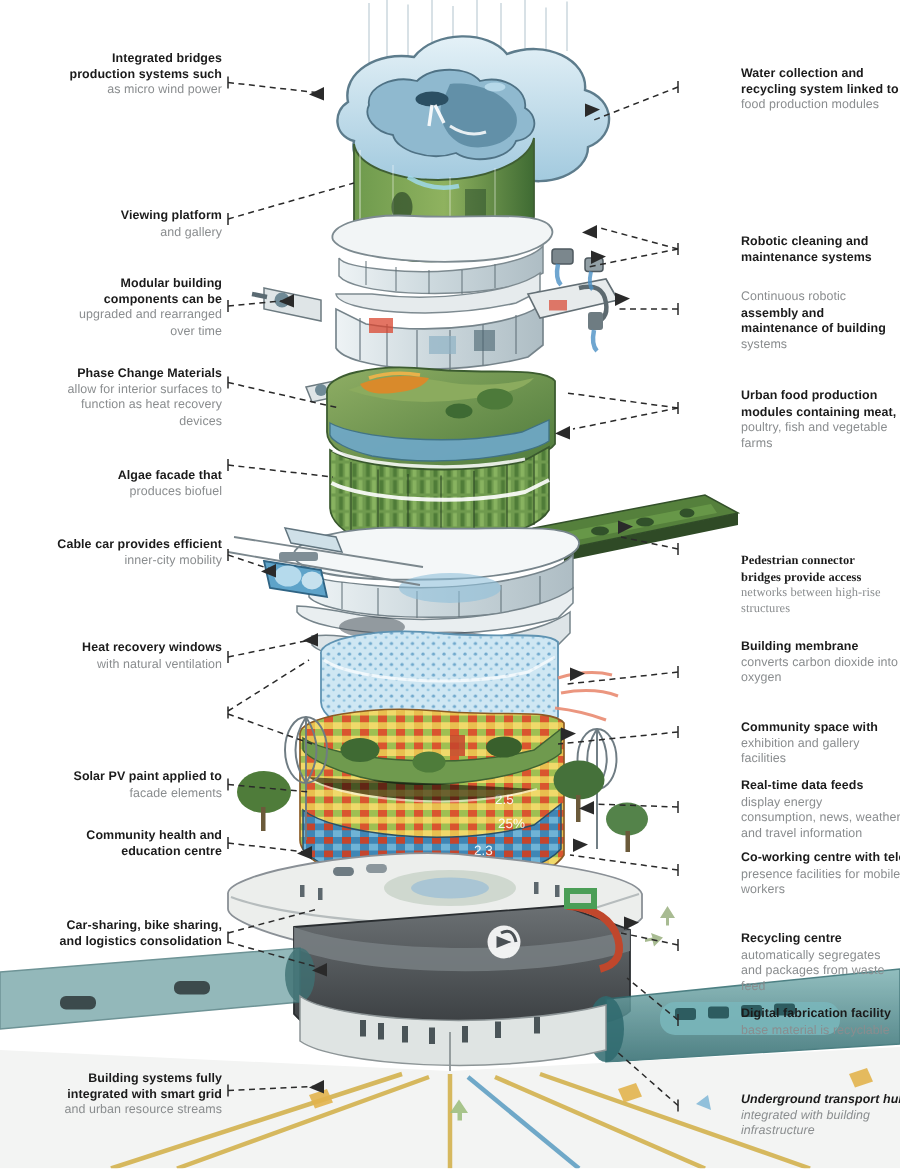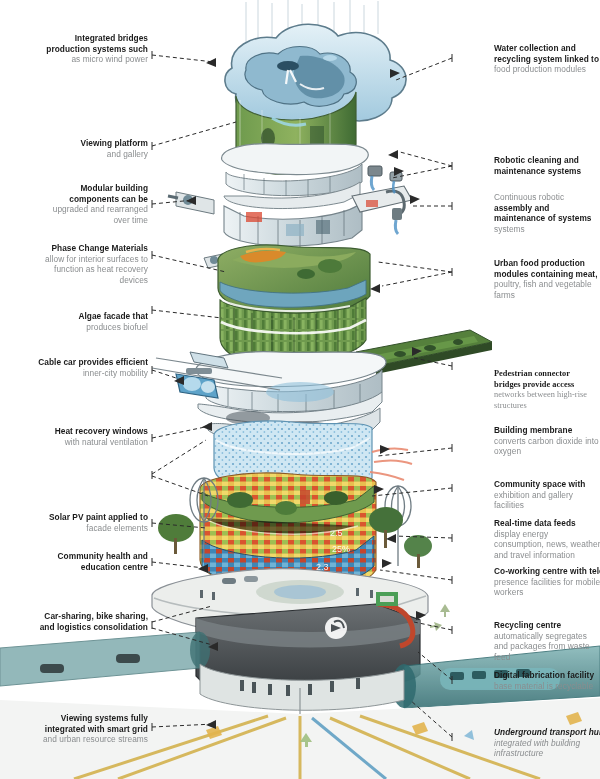--- a/index.html
+++ b/index.html
@@ -452,38 +452,38 @@
   </div>
   <div class="label left" style="left:18px; top:551px; width:130px;">
     <div><b>Community health and</b></div>
     <div><b>education centre</b></div>
   </div>
   <div class="label left" style="left:6px; top:611px; width:142px;">
     <div><b>Car-sharing, bike sharing,</b></div>
     <div><b>and logistics consolidation</b></div>
   </div>
   <div class="label left" style="left:4px; top:713px; width:144px;">
-    <div><b>Viewing systems fully</b></div>
+    <div><b>Building systems fully</b></div>
     <div><b>integrated with smart grid</b></div>
     <div>and urban resource streams</div>
   </div>
 
   <div class="label right" style="left:458px; top:43px; width:140px;">
     <div><b>Water collection and</b></div>
     <div><b>recycling system linked to</b></div>
     <div>food production modules</div>
   </div>
   <div class="label right" style="left:458px; top:155px; width:140px;">
     <div><b>Robotic cleaning and</b></div>
     <div><b>maintenance systems</b></div>
   </div>
   <div class="label right" style="left:458px; top:192px; width:140px;">
     <div><span>Continuous robotic</span></div>
     <div><b>assembly and</b></div>
-    <div><b>maintenance of systems</b></div>
+    <div><b>maintenance of building</b></div>
     <div>systems</div>
   </div>
   <div class="label right" style="left:458px; top:258px; width:140px;">
     <div><b>Urban food production</b></div>
     <div><b>modules containing meat,</b></div>
     <div>poultry, fish and vegetable</div>
     <div>farms</div>
   </div>
   <div class="label right" style="left:458px; top:369px; width:140px;font-family:Liberation Serif, serif;">
     <div><b>Pedestrian connector</b></div>

